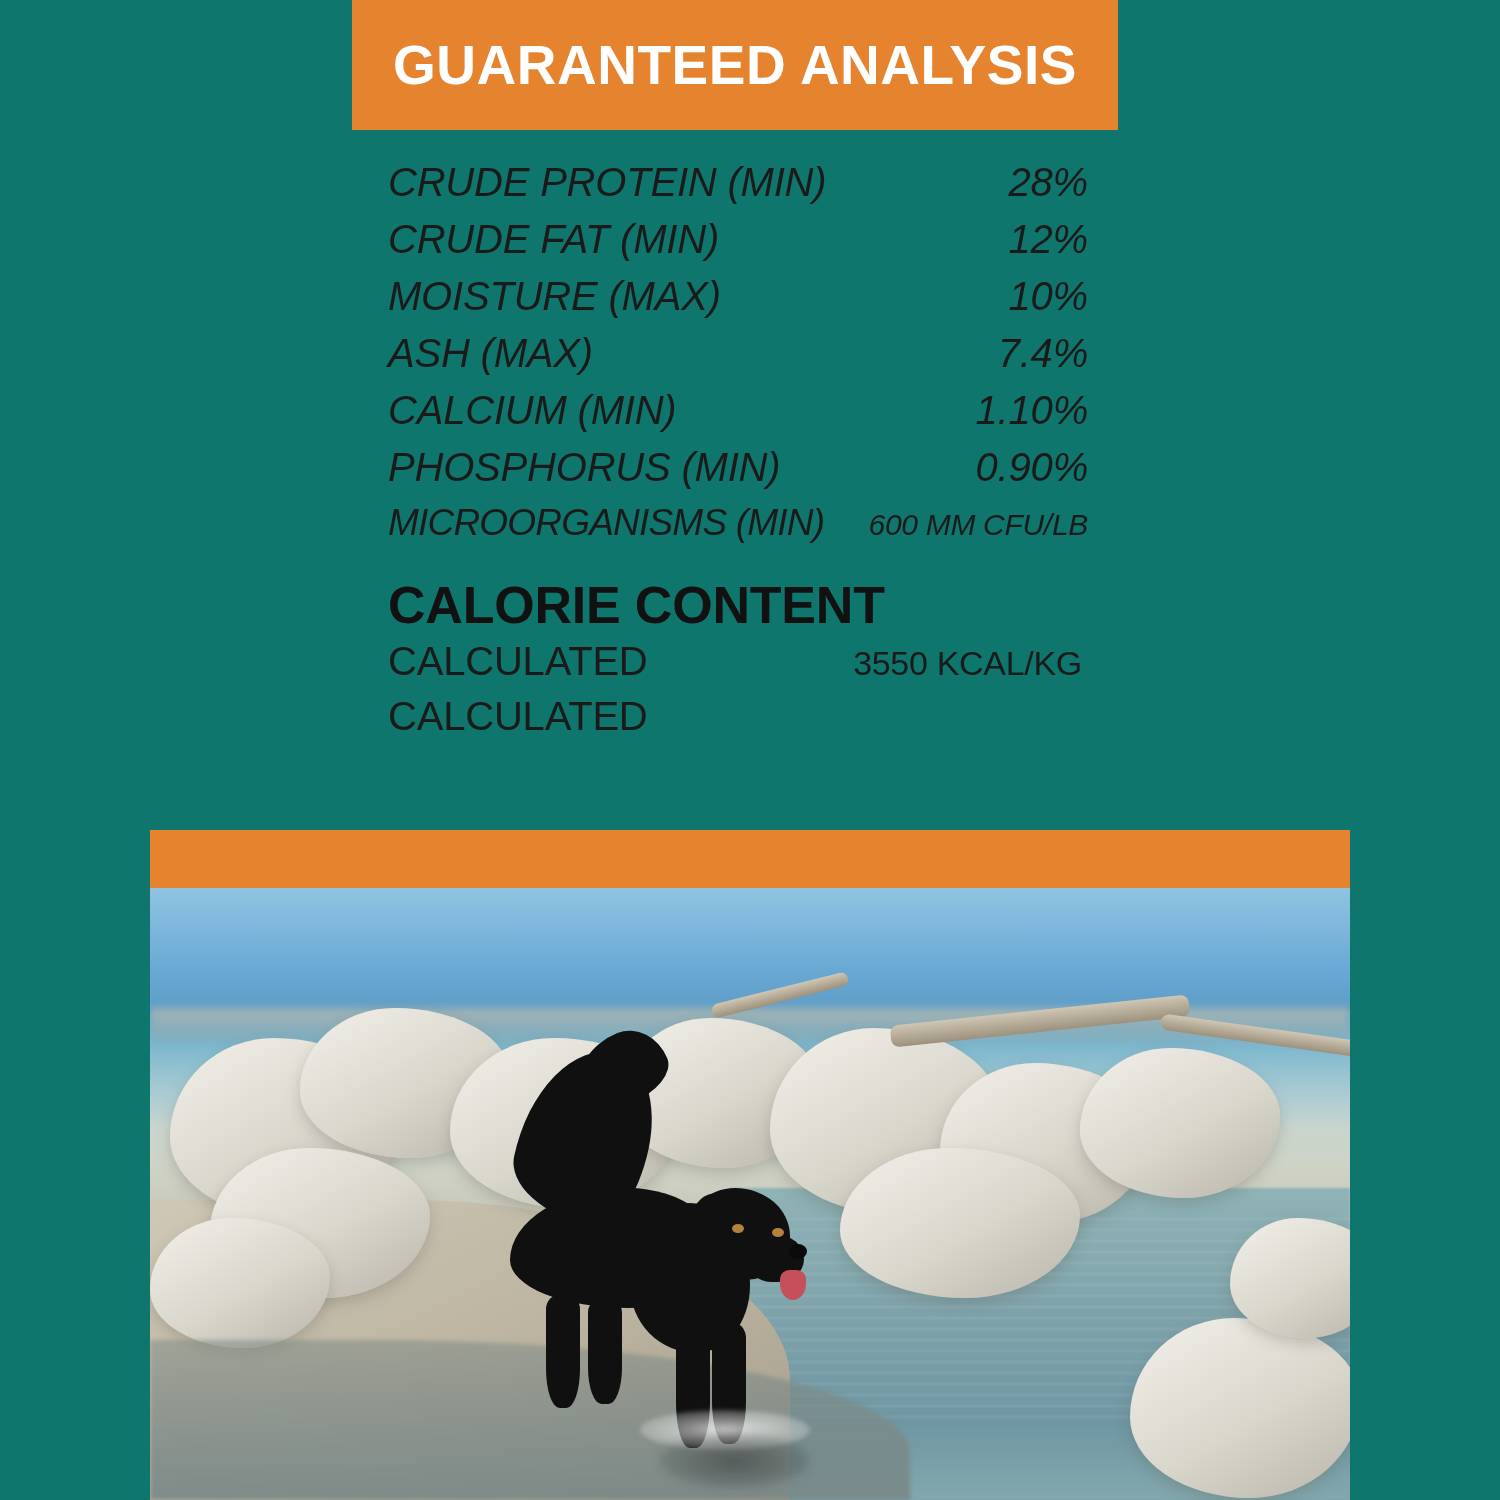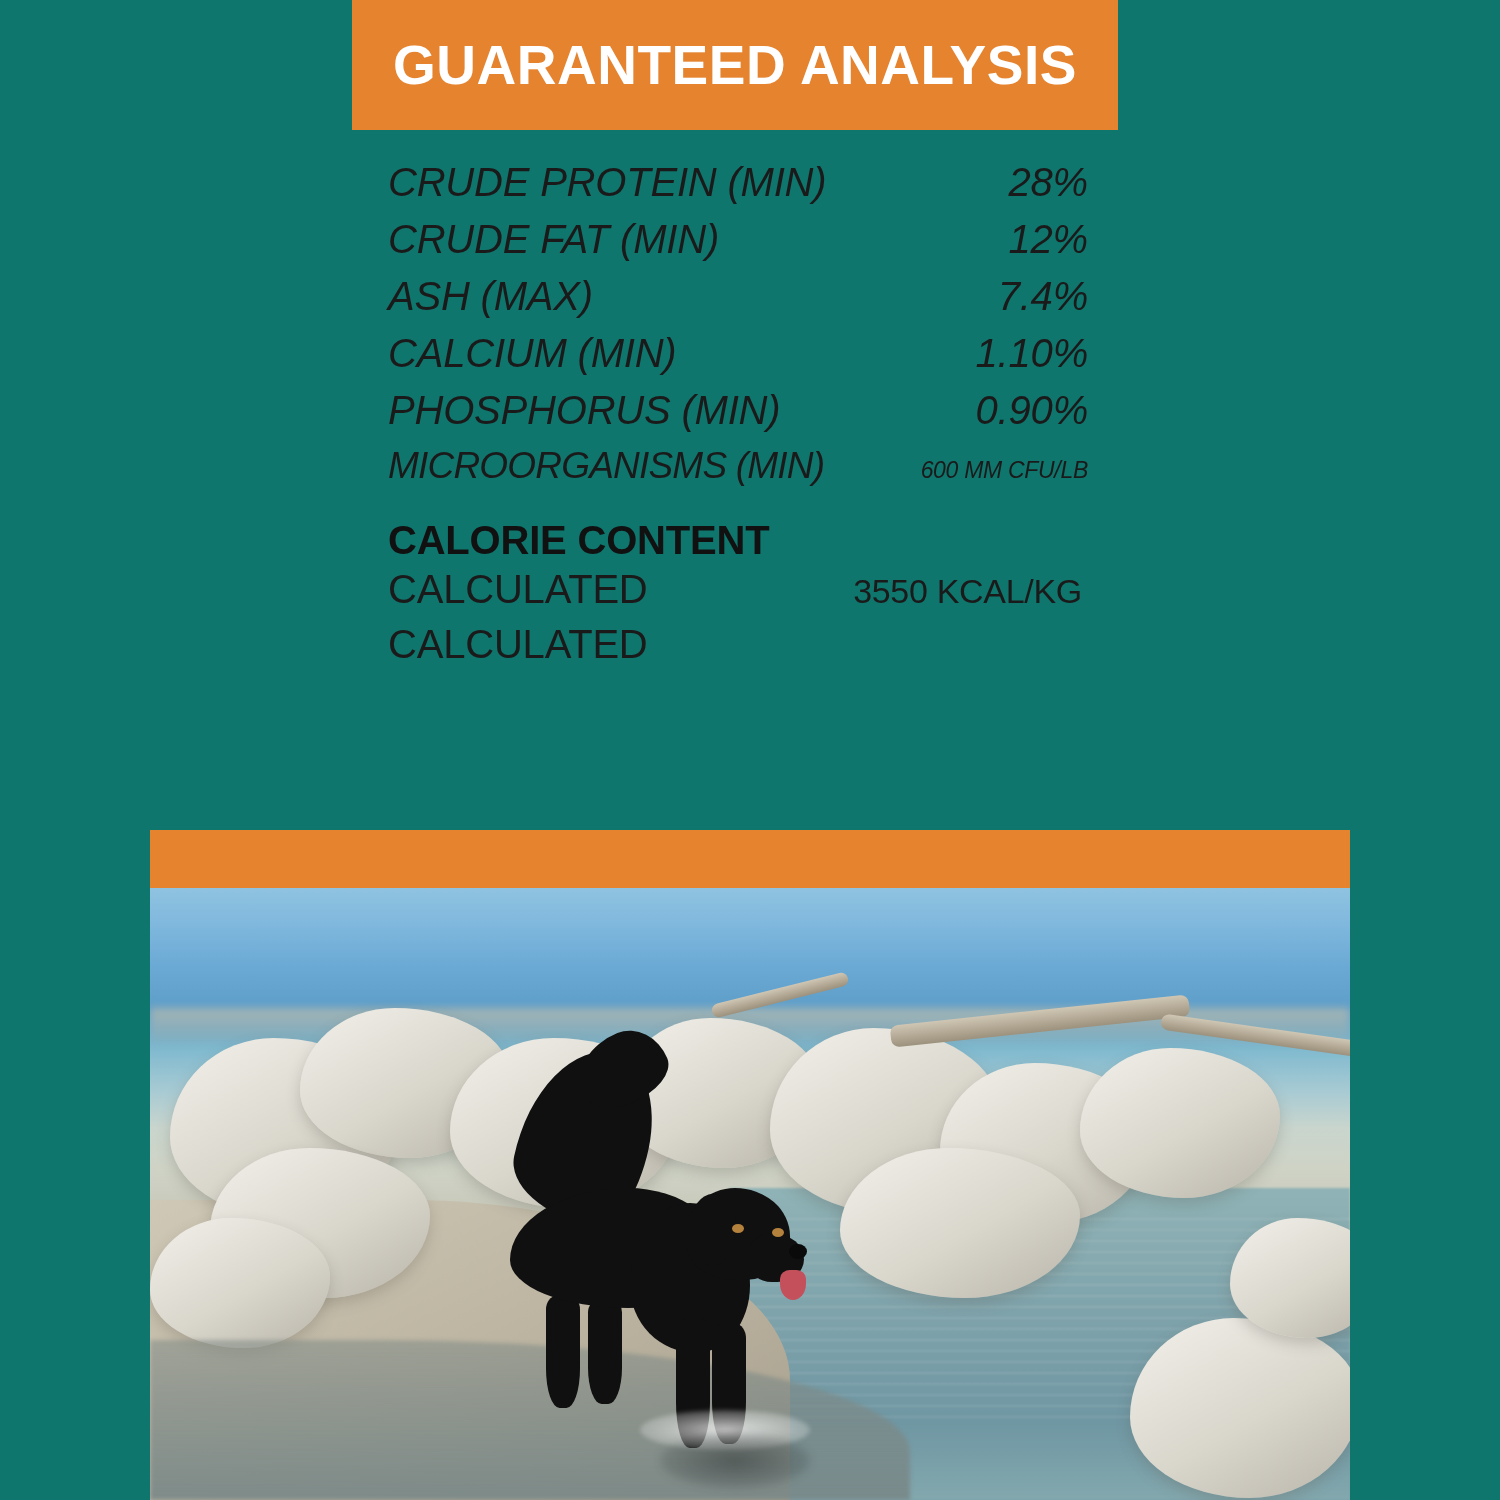--- a/index.html
+++ b/index.html
@@ -64,32 +64,32 @@
     letter-spacing: -0.2px;
   }
   .row .value {
     font-size: 40px;
     color: #1a1a1a;
     white-space: nowrap;
     text-align: right;
     letter-spacing: -0.2px;
   }
   .row.compact .value {
-    font-size: 23px;
+    font-size: 30px;
     letter-spacing: -0.3px;
   }
   .row.micro .label {
     font-size: 37px;
     letter-spacing: -0.8px;
   }
 
   .section-title {
     margin-top: 16px;
     margin-bottom: 4px;
-    font-size: 40px;
+    font-size: 52px;
     font-weight: bold;
     color: #111111;
     letter-spacing: -0.2px;
   }
 
   .calorie-row {
     display: flex;
     align-items: baseline;
     justify-content: space-between;
     height: 55px;
@@ -290,20 +290,24 @@
       <span class="label">CRUDE PROTEIN (MIN)</span>
       <span class="value">28%</span>
     </div>
 
     <div class="row">
       <span class="label">CRUDE FAT (MIN)</span>
       <span class="value">12%</span>
     </div>
 
 
+    <div class="row">
+      <span class="label">MOISTURE (MAX)</span>
+      <span class="value">10%</span>
+    </div>
 
     <div class="row">
       <span class="label">ASH (MAX)</span>
       <span class="value">7.4%</span>
     </div>
 
     <div class="row">
       <span class="label">CALCIUM (MIN)</span>
       <span class="value">1.10%</span>
     </div>

